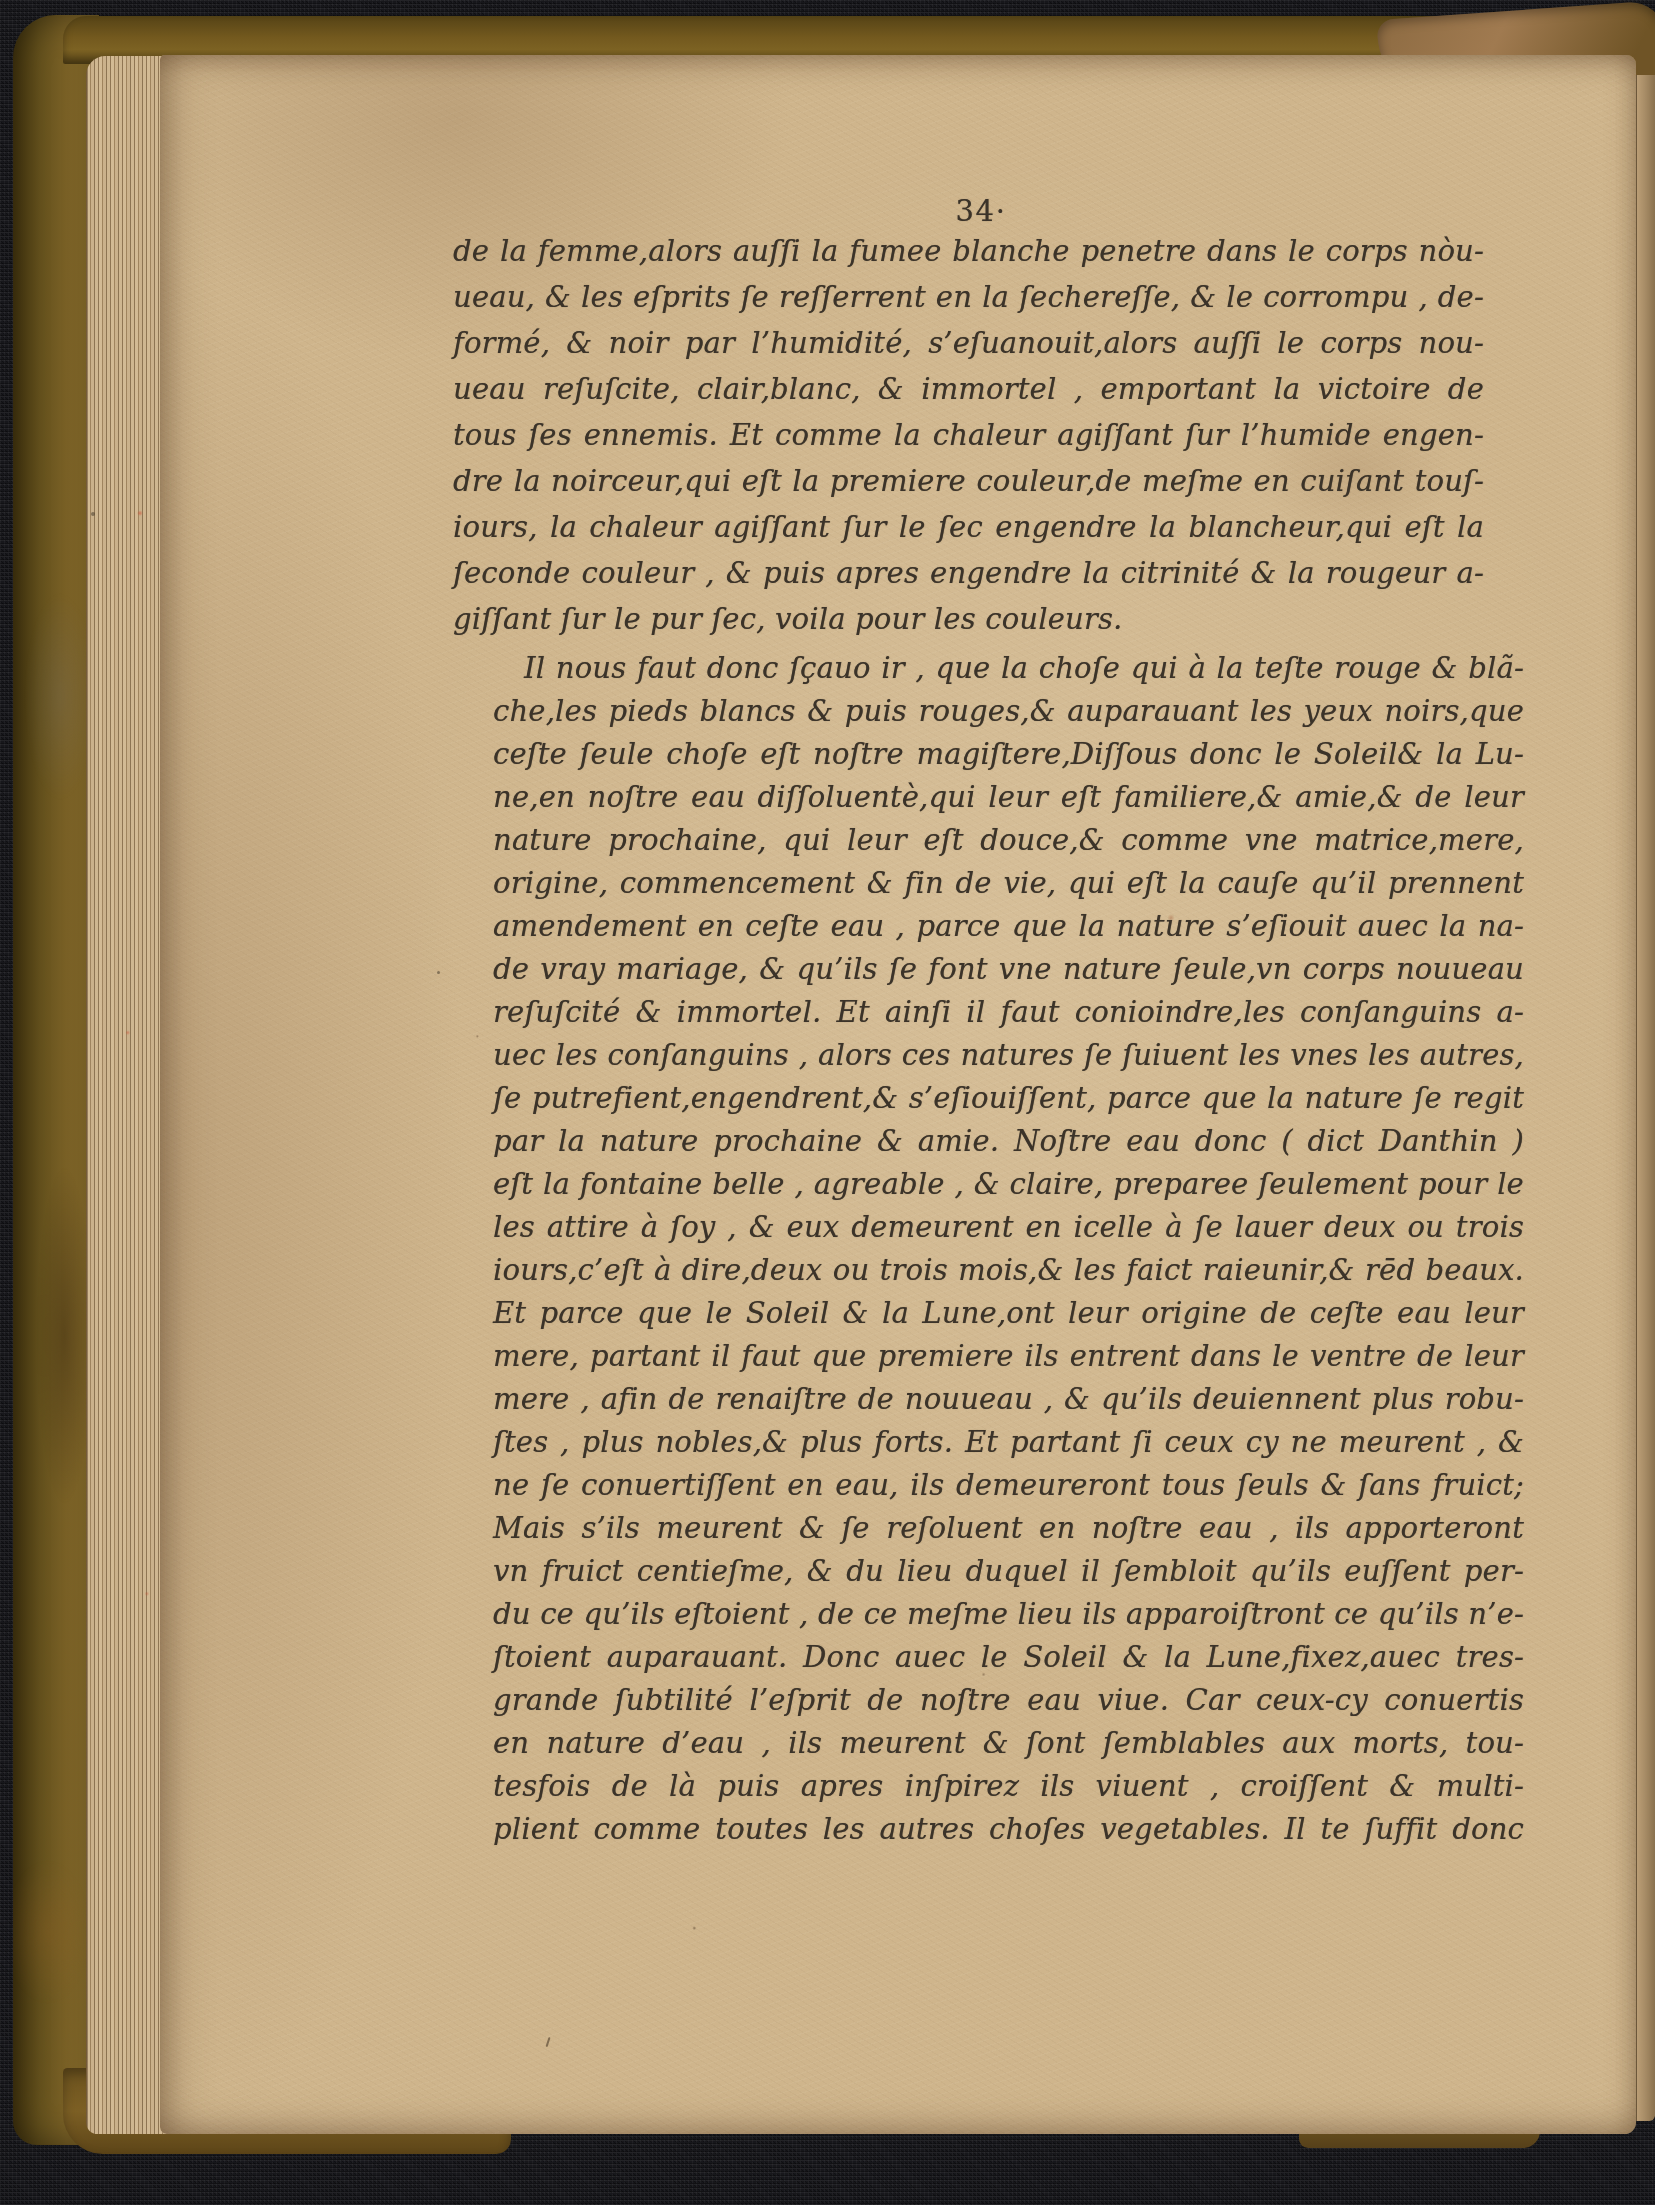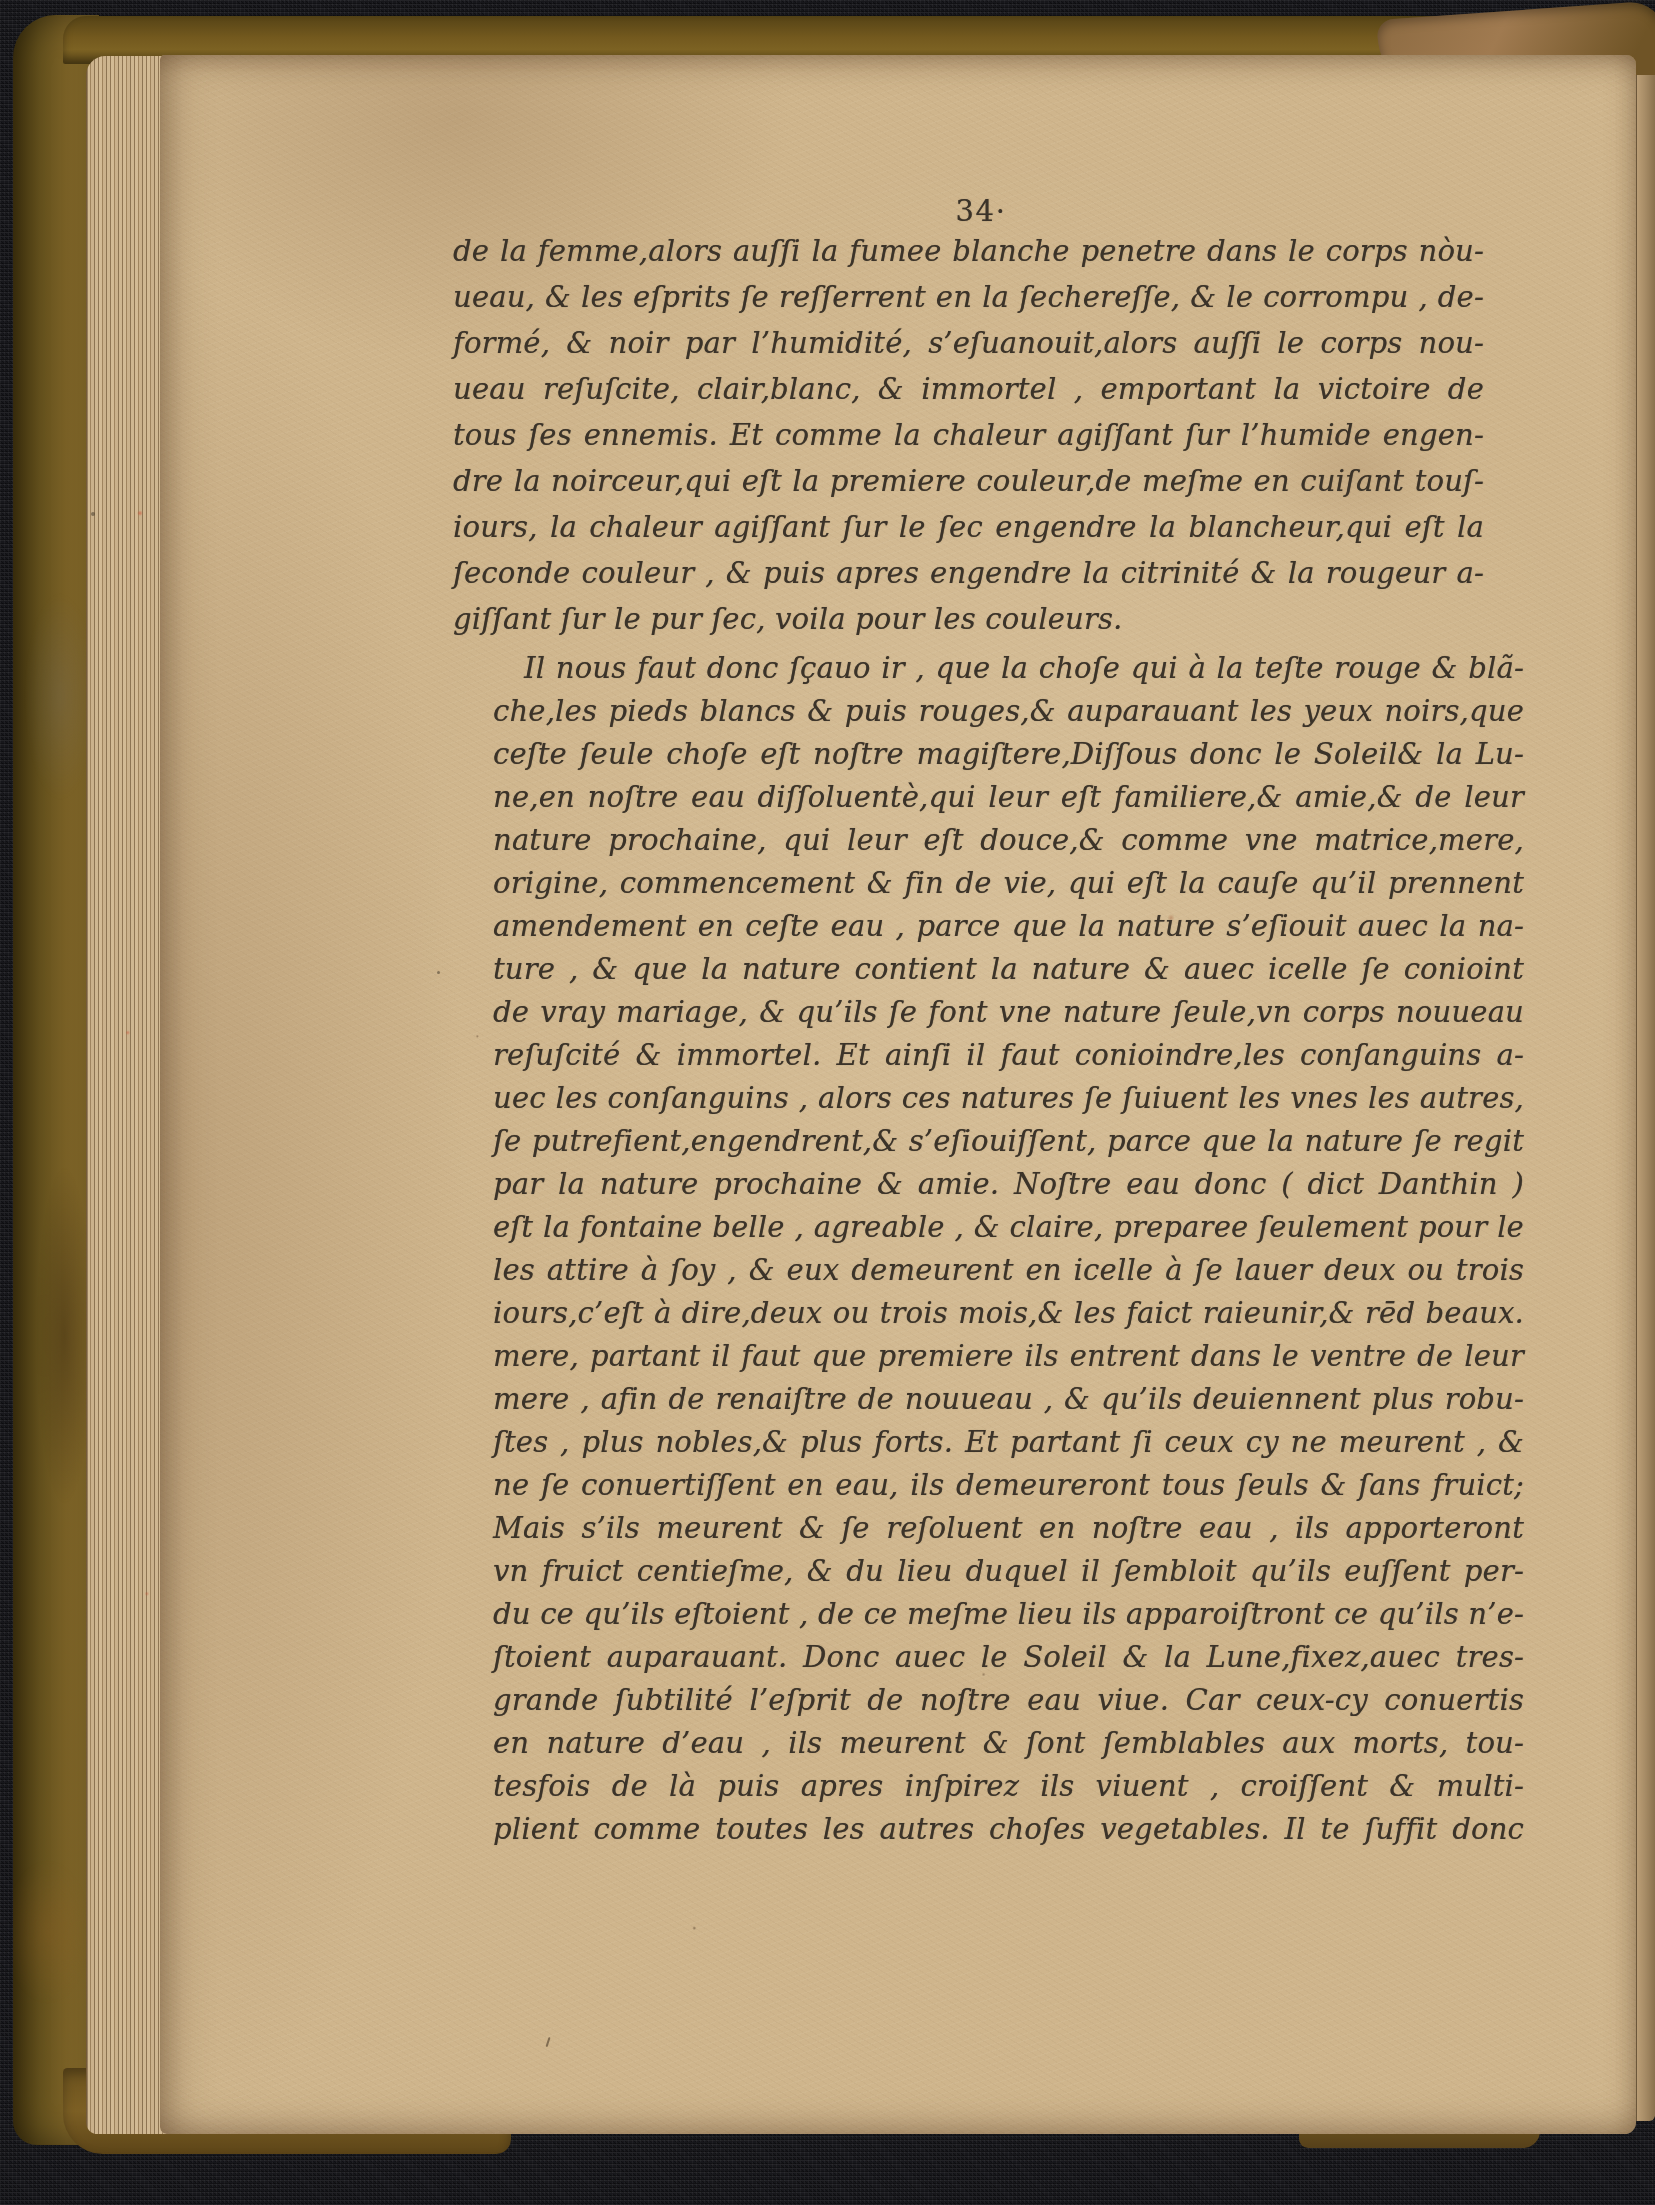--- a/index.html
+++ b/index.html
@@ -129,29 +129,29 @@
         <div class="text-line">giſſant ſur le pur ſec, voila pour les couleurs.</div>
       </div>
     <div class="para para-2 para--indent">
         <div class="text-line">Il nous faut donc ſçauo ir , que la choſe qui à la teſte rouge &amp; blã-</div>
         <div class="text-line">che,les pieds blancs &amp; puis rouges,&amp; auparauant les yeux noirs,que</div>
         <div class="text-line">ceſte ſeule choſe eſt noſtre magiſtere,Diſſous donc le Soleil&amp; la Lu-</div>
         <div class="text-line">ne,en noſtre eau diſſoluentè,qui leur eſt familiere,&amp; amie,&amp; de leur</div>
         <div class="text-line">nature prochaine, qui leur eſt douce,&amp; comme vne matrice,mere,</div>
         <div class="text-line">origine, commencement &amp; fin de vie, qui eſt la cauſe qu’il prennent</div>
         <div class="text-line">amendement en ceſte eau , parce que la nature s’eſiouit auec la na-</div>
-        <div class="text-line">ture , &amp; que la nature contient la nature &amp; auec icelle ſe conioint</div>
         <div class="text-line">de vray mariage, &amp; qu’ils ſe font vne nature ſeule,vn corps nouueau</div>
         <div class="text-line">reſuſcité &amp; immortel. Et ainſi il faut conioindre,les conſanguins a-</div>
         <div class="text-line">uec les conſanguins , alors ces natures ſe ſuiuent les vnes les autres,</div>
         <div class="text-line">ſe putrefient,engendrent,&amp; s’eſiouiſſent, parce que la nature ſe regit</div>
         <div class="text-line">par la nature prochaine &amp; amie. Noſtre eau donc ( dict Danthin )</div>
         <div class="text-line">eſt la fontaine belle , agreable , &amp; claire, preparee ſeulement pour le</div>
         <div class="text-line">les attire à ſoy , &amp; eux demeurent en icelle à ſe lauer deux ou trois</div>
         <div class="text-line">iours,c’eſt à dire,deux ou trois mois,&amp; les faict raieunir,&amp; rēd beaux.</div>
+        <div class="text-line">Et parce que le Soleil &amp; la Lune,ont leur origine de ceſte eau leur</div>
         <div class="text-line">mere, partant il faut que premiere ils entrent dans le ventre de leur</div>
         <div class="text-line">mere , afin de renaiſtre de nouueau , &amp; qu’ils deuiennent plus robu-</div>
         <div class="text-line">ſtes , plus nobles,&amp; plus forts. Et partant ſi ceux cy ne meurent , &amp;</div>
         <div class="text-line">ne ſe conuertiſſent en eau, ils demeureront tous ſeuls &amp; ſans  fruict;</div>
         <div class="text-line">Mais s’ils meurent &amp; ſe reſoluent en noſtre eau , ils apporteront</div>
         <div class="text-line">vn fruict centieſme, &amp; du lieu duquel il ſembloit qu’ils euſſent per-</div>
         <div class="text-line">du ce qu’ils eſtoient , de ce meſme lieu ils apparoiſtront ce qu’ils n’e-</div>
         <div class="text-line">ſtoient auparauant. Donc auec le Soleil &amp; la Lune,fixez,auec tres-</div>
         <div class="text-line">grande ſubtilité l’eſprit de noſtre eau viue. Car ceux-cy conuertis</div>
         <div class="text-line">en nature d’eau , ils meurent &amp; ſont ſemblables aux morts, tou-</div>

